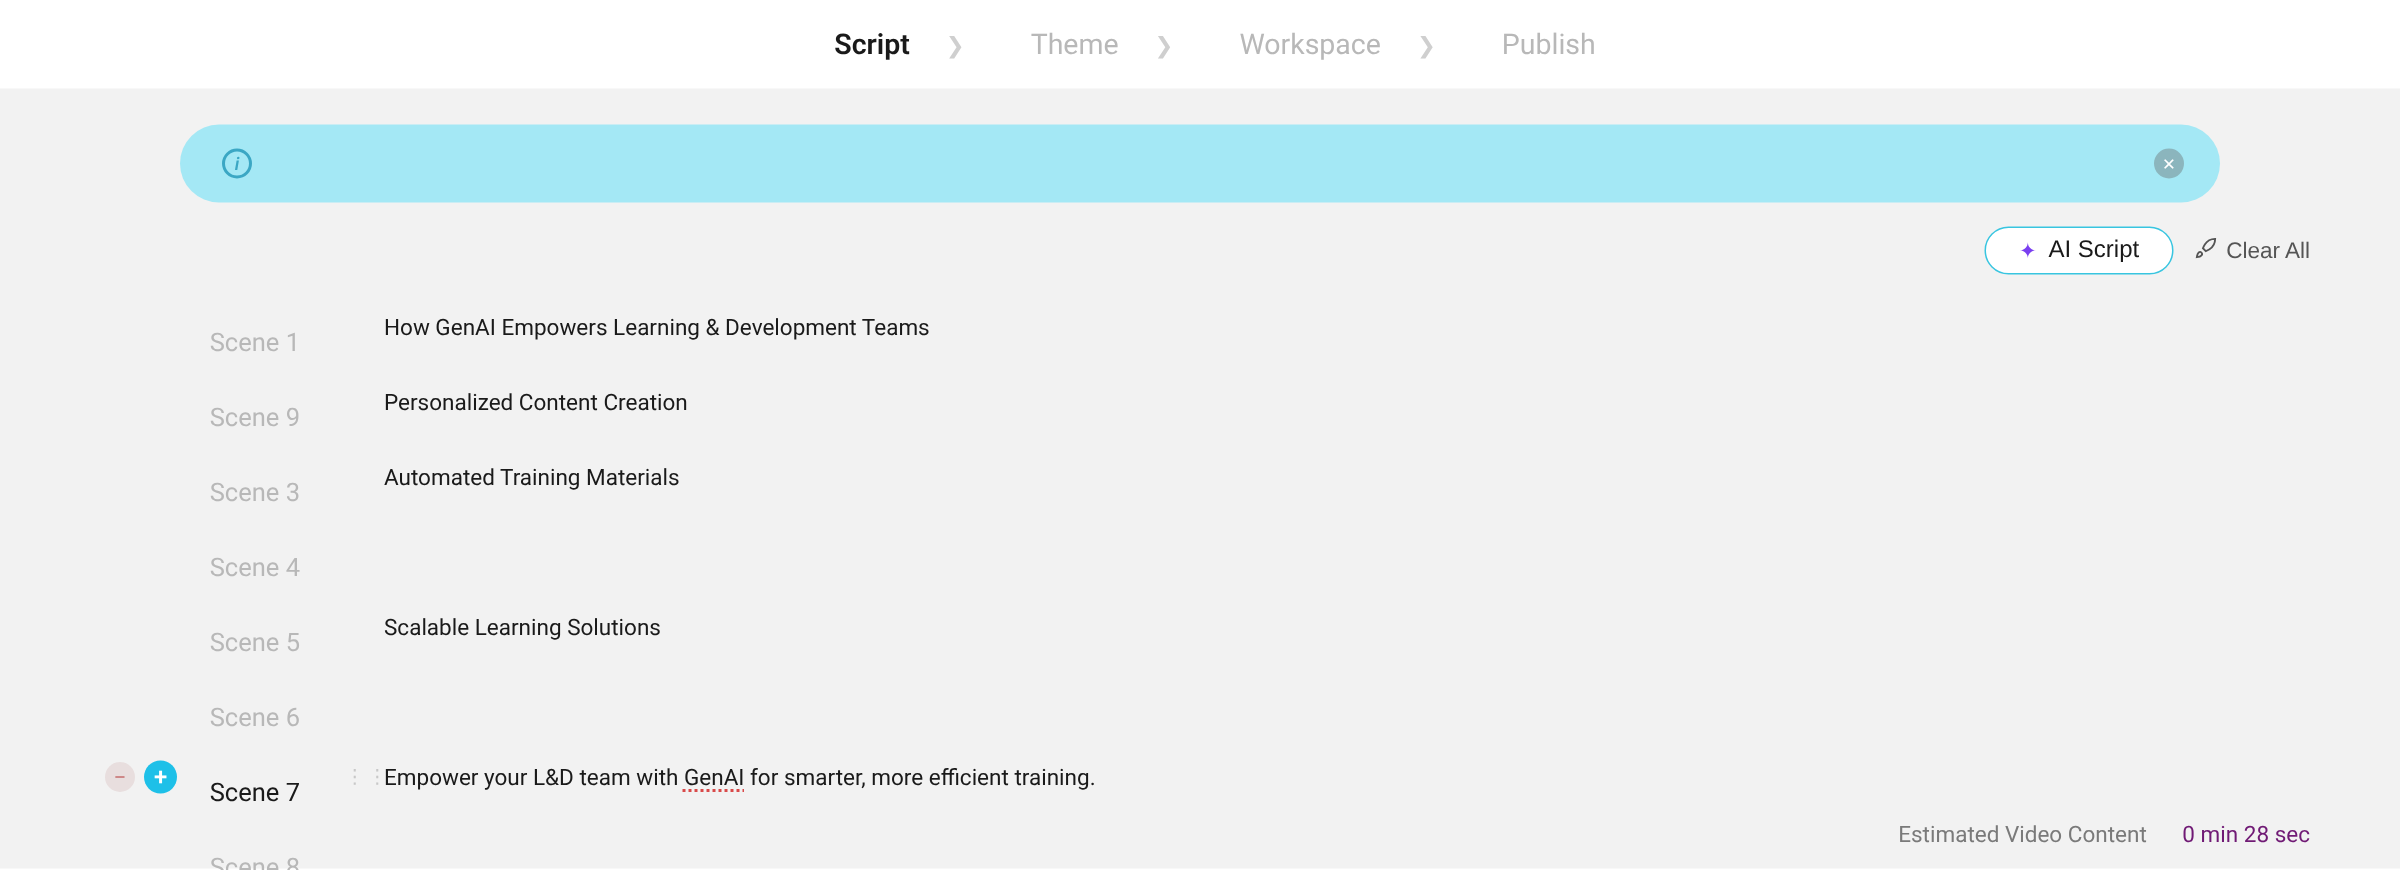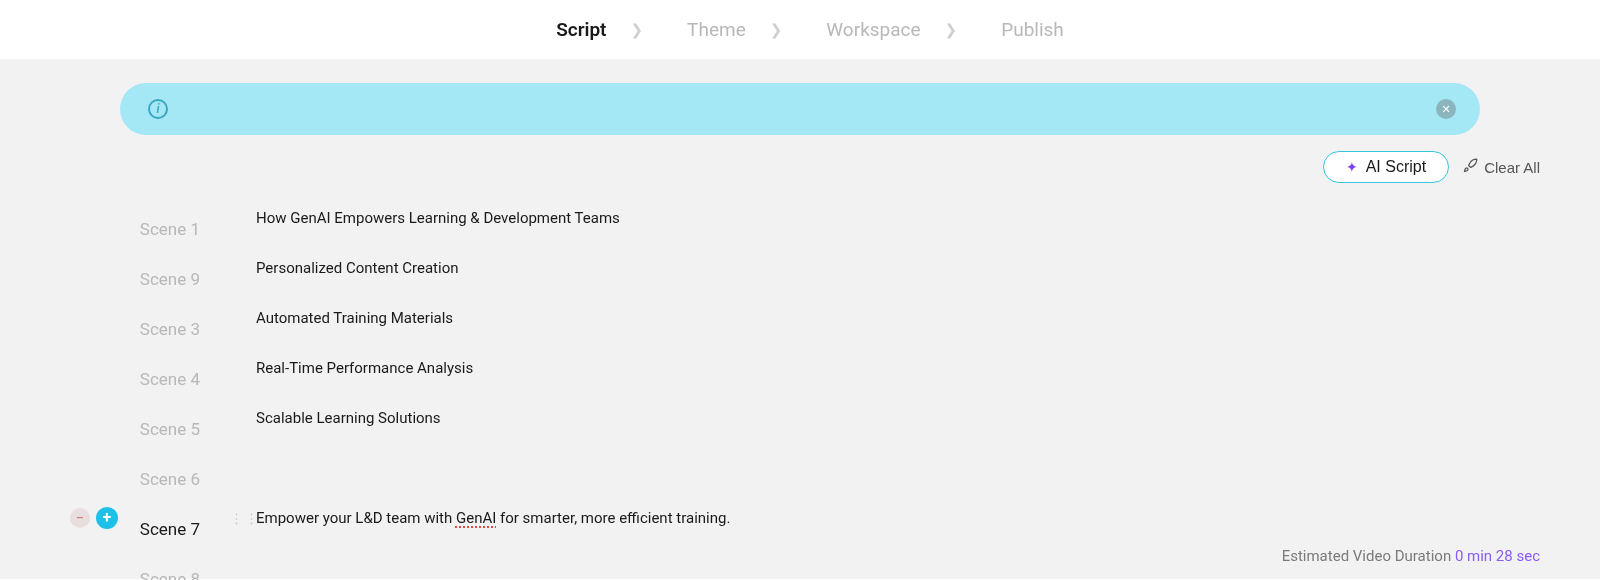--- a/index.html
+++ b/index.html
@@ -165,21 +165,21 @@
       text-underline-offset: 3px;
     }
 
     .footer {
       position: absolute;
       bottom: 14px;
       right: 60px;
       font-size: 15px;
       color: #7a7a7a;
     }
-    .footer-value { color: #8b5cf6; }
+    .footer-value { color: #701a75; margin-left: 20px; }
   </style>
 </head>
 <body>
 
 <nav class="breadcrumb">
   <span class="breadcrumb-step active">Script</span>
   <span class="breadcrumb-chevron">❯</span>
   <span class="breadcrumb-step">Theme</span>
   <span class="breadcrumb-chevron">❯</span>
   <span class="breadcrumb-step">Workspace</span>
@@ -222,21 +222,20 @@
         <div class="scene-text">Personalized Content Creation</div>
       </div>
       <div class="scene-row">
         <div class="scene-label">Scene 3</div>
         <span class="drag-handle">⋮⋮</span>
         <div class="scene-text">Automated Training Materials</div>
       </div>
       <div class="scene-row">
         <div class="scene-label">Scene 4</div>
         <span class="drag-handle">⋮⋮</span>
-        <div class="scene-text">Real-Time Performance Analysis</div>
       </div>
       <div class="scene-row">
         <div class="scene-label">Scene 5</div>
         <span class="drag-handle">⋮⋮</span>
         <div class="scene-text">Scalable Learning Solutions</div>
       </div>
       <div class="scene-row">
         <div class="scene-label">Scene 6</div>
         <span class="drag-handle">⋮⋮</span>
       </div>
@@ -250,17 +249,17 @@
         <div class="scene-text">Empower your L&amp;D team with <span class="underline-red">GenAI</span> for smarter, more efficient training.</div>
       </div>
       <div class="scene-row">
         <div class="scene-label">Scene 8</div>
         <span class="drag-handle">⋮⋮</span>
         <div class="scene-text"></div>
       </div>
     </div>
 
   <div class="footer">
-    <span>Estimated Video Duration</span>
+    <span>Estimated Video Content</span>
     <span class="footer-value">0 min 28 sec</span>
   </div>
 
 </main>
 
 </body></html>

